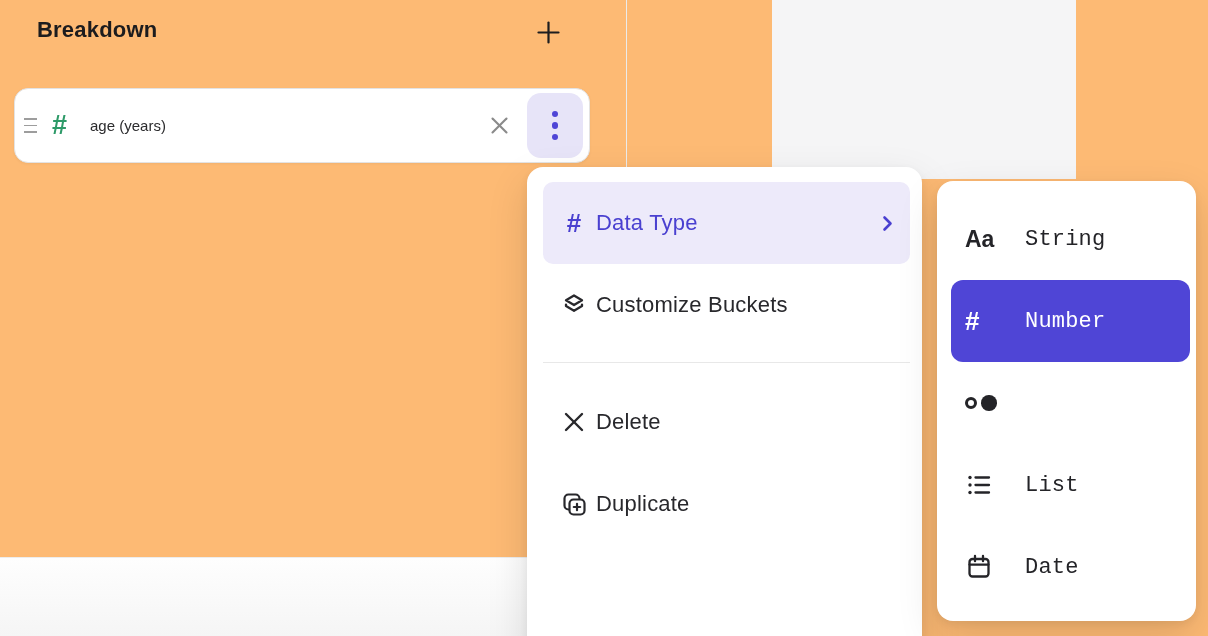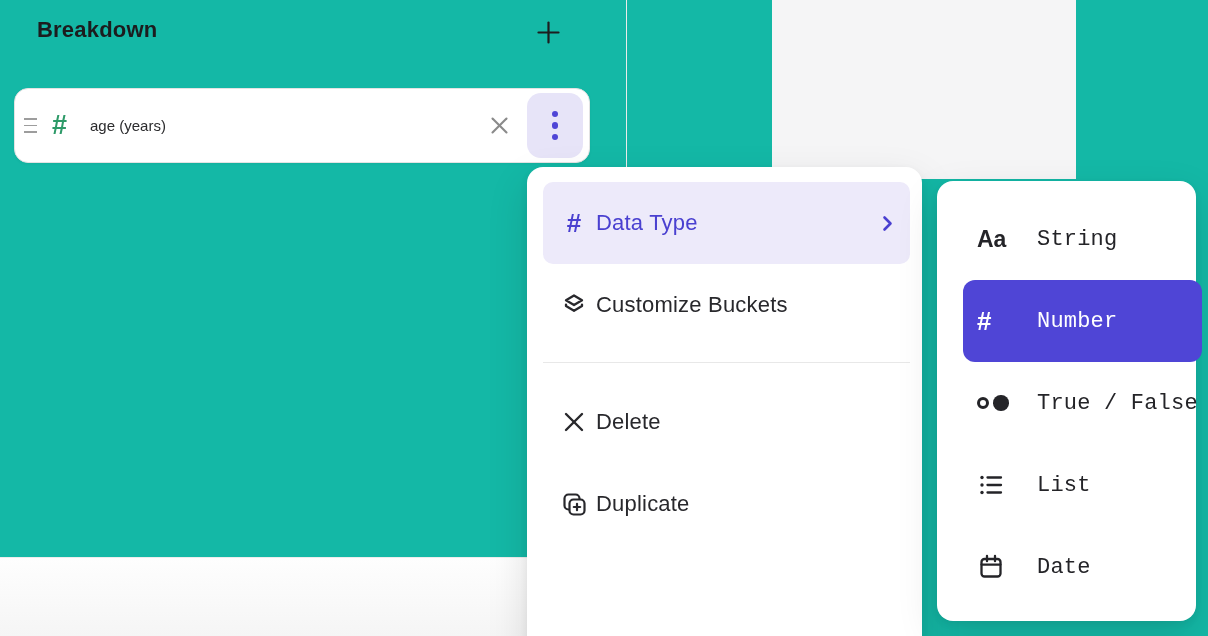--- a/index.html
+++ b/index.html
@@ -1,18 +1,18 @@
 <!DOCTYPE html>
 <html><head>
 <meta charset="utf-8">
 <style>
   * { margin:0; padding:0; box-sizing:border-box; }
   html,body { background:#ffffff; }
   body { font-family:"Liberation Sans", sans-serif; -webkit-font-smoothing:antialiased; }
-  .screen { position:relative; width:1208px; height:636px; background:#14b8a6; overflow:hidden; }
+  .screen { position:relative; width:1208px; height:636px; background:#fdba74; overflow:hidden; }
 
   
   .v-divider { position:absolute; left:626px; top:0; width:1px; height:636px; background:#ebebeb; }
   .canvas-block { position:absolute; left:772px; top:0; width:304px; height:179px; background:#f5f5f6; }
   .footer-line { position:absolute; left:0; top:557px; width:627px; height:1px; background:#ededed; }
   .footer-area { position:absolute; left:0; top:558px; width:627px; height:78px;
                  background:linear-gradient(180deg,#fefefe 0%,#f5f5f5 100%); }
 
   
   .panel-title { position:absolute; left:37px; top:17px; font-size:22px; font-weight:700;
@@ -33,21 +33,21 @@
                 display:flex; align-items:center; color:#8a8a8a; padding:2px; }
   .chip-menu { width:56px; height:65px; margin-right:6px; border:none; border-radius:14px;
                background:#e7e4f8; cursor:pointer; display:flex; align-items:center; justify-content:center; }
   .dots { display:flex; flex-direction:column; }
   .dots i { width:6.5px; height:6.5px; border-radius:50%; background:#4f45d6; margin:2.6px 0; display:block; }
 
   
   .card { position:absolute; background:#fff; border-radius:16px;
           box-shadow:0 3px 8px rgba(0,0,0,.06), 0 16px 40px rgba(0,0,0,.13); }
   .menu-card { left:527px; top:167px; width:395px; height:500px; padding:15px 12px 20px 16px; }
-  .submenu-card { left:937px; top:181px; width:259px; height:440px; padding:17px 26px; }
+  .submenu-card { left:937px; top:181px; width:259px; height:440px; padding:17px 14px; }
 
   .menu-row { width:367px; height:82px; display:flex; align-items:center; border-radius:10px;
               color:#28282c; cursor:pointer; }
   .menu-row .mi { width:28px; margin-left:17px; display:flex; align-items:center; justify-content:center; }
   .menu-row .ml { margin-left:8px; font-size:22px; font-weight:500; letter-spacing:.2px; }
   .menu-row.active { background:#edeafa; color:#4a40d0; }
   .menu-row.active .ml { color:#4a40d0; }
   .chev { margin-left:auto; margin-right:16px; display:flex; align-items:center; color:#4a40d0; }
   .hash-glyph { font-size:26px; font-weight:600; line-height:1; }
   .menu-divider { width:367px; height:1px; background:#e8e8e8; margin:16px 0 18px 0; }
@@ -169,21 +169,20 @@
     <div class="sub-row selected">
       <span class="si hash-glyph">#</span>
       <span class="sl">Number</span>
     </div>
 
     <div class="sub-row">
       <span class="si" style="align-items:center;">
         <span class="tf-outline"></span>
           <span class="tf-filled"></span>
       </span>
-      <span class="sl">True / False</span>
     </div>
 
     <div class="sub-row">
       <span class="si">
         <svg width="28" height="28" viewBox="0 0 28 28" fill="none" stroke="#242428" stroke-width="2.3" stroke-linecap="round">
           <circle cx="5" cy="6.5" r="1.7" fill="#242428" stroke="none"></circle>
           <circle cx="5" cy="14" r="1.7" fill="#242428" stroke="none"></circle>
           <circle cx="5" cy="21.5" r="1.7" fill="#242428" stroke="none"></circle>
           <line x1="10.5" y1="6.5" x2="24" y2="6.5"></line>
           <line x1="10.5" y1="14" x2="24" y2="14"></line>

